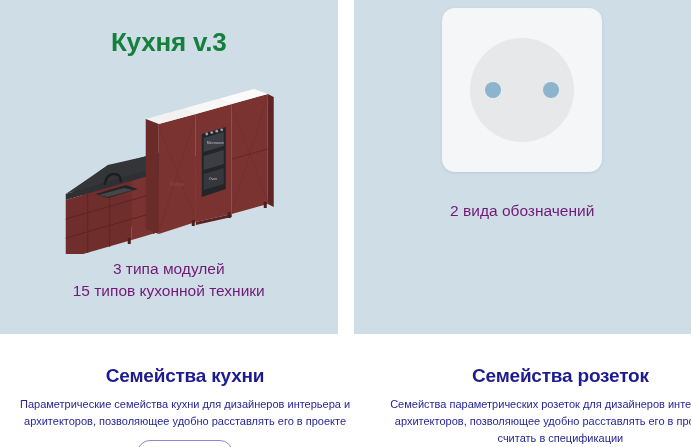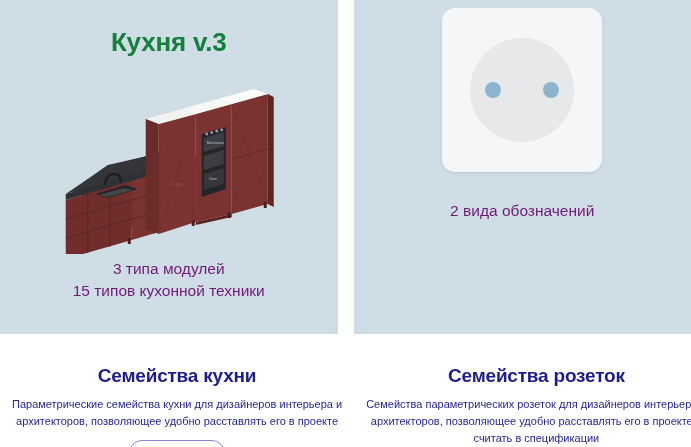--- a/index.html
+++ b/index.html
@@ -132,21 +132,21 @@
     font-size: 19px;
     font-weight: bold;
     letter-spacing: -0.2px;
   }
   .section-desc {
     text-align: center;
     color: #262695;
     font-size: 11px;
     line-height: 17px;
     margin-top: 9px;
-    padding: 0 12px;
+    padding: 0 20px;
   }
   .section-desc div { white-space: nowrap; }
 
   .cta-button {
     position: absolute;
     left: 50%;
     transform: translateX(-50%);
     top: 106px;
     width: 96px;
     height: 26px;

